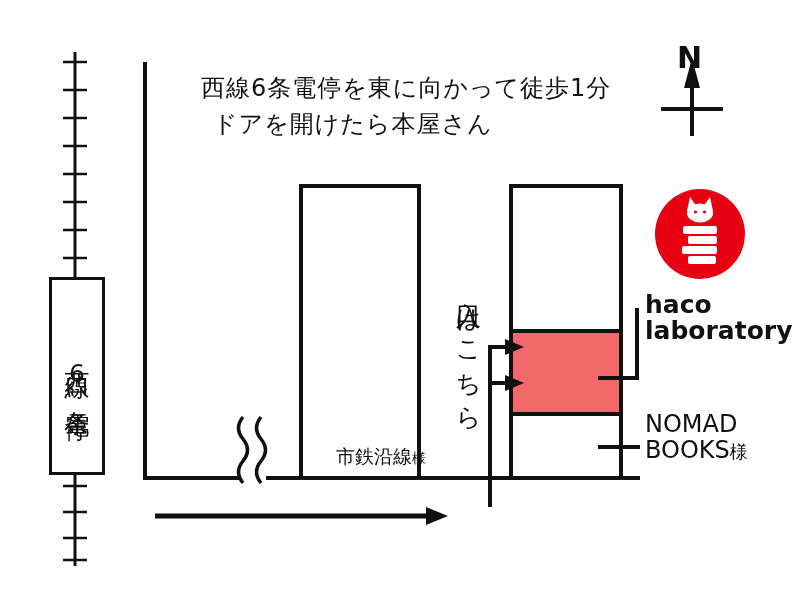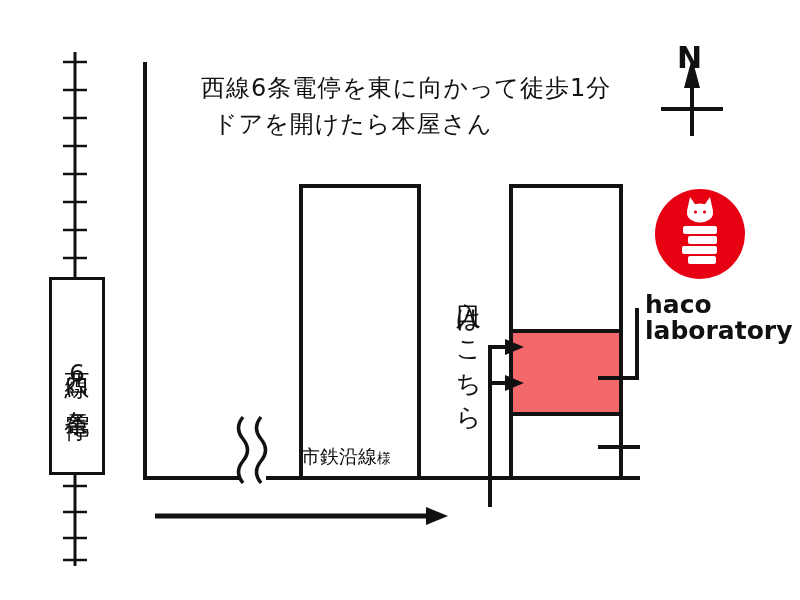--- a/index.html
+++ b/index.html
@@ -13,21 +13,21 @@
     left:49px;top:277px;width:50px;height:192px;
     background:#fff;border:3px solid #111;
     display:flex;align-items:center;justify-content:center;
   }
   .v-text{
     writing-mode:vertical-rl;text-orientation:upright;
     white-space:nowrap;
   }
   .tram-stop-box .v-text{font-size:25px;letter-spacing:3px;}
   .entrance-label{left:452px;top:283px;font-size:25px;letter-spacing:4px;}
-  .bldg-label{left:301px;top:444px;width:118px;text-align:left;white-space:nowrap;}
+  .bldg-label{left:308px;top:444px;width:118px;text-align:right;white-space:nowrap;}
   .bldg-label .main{font-size:19px;}
   .bldg-label .suffix{font-size:14px;}
   .street-label{left:506px;top:490px;font-size:35px;letter-spacing:2px;white-space:nowrap;}
   .shop-name{left:645px;top:292px;font-weight:bold;font-size:25px;line-height:1.04;white-space:nowrap;}
   .neighbor-name{left:645px;top:412px;font-size:24px;line-height:1.08;white-space:nowrap;}
   .neighbor-name .suffix{font-size:18px;}
 </style>
 </head>
 <body>
 
@@ -122,14 +122,20 @@
   </div>
 
   <div class="abs v-text entrance-label">入口はこちら</div>
 
 
   <div class="abs shop-name">
     <div>haco</div>
     <div>laboratory</div>
   </div>
 
+  <div class="abs neighbor-name">
+    <div>NOMAD</div>
+    <div>
+      <span>BOOKS</span><span class="suffix">様</span>
+    </div>
+  </div>
 
 </div>
 
 </body></html>

